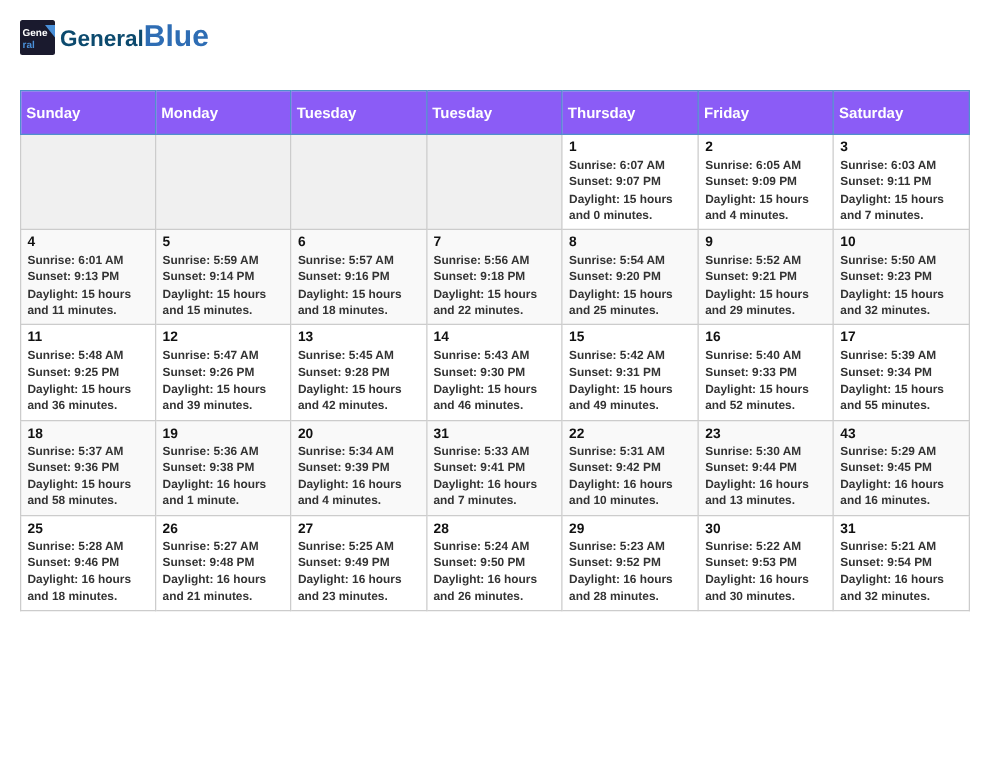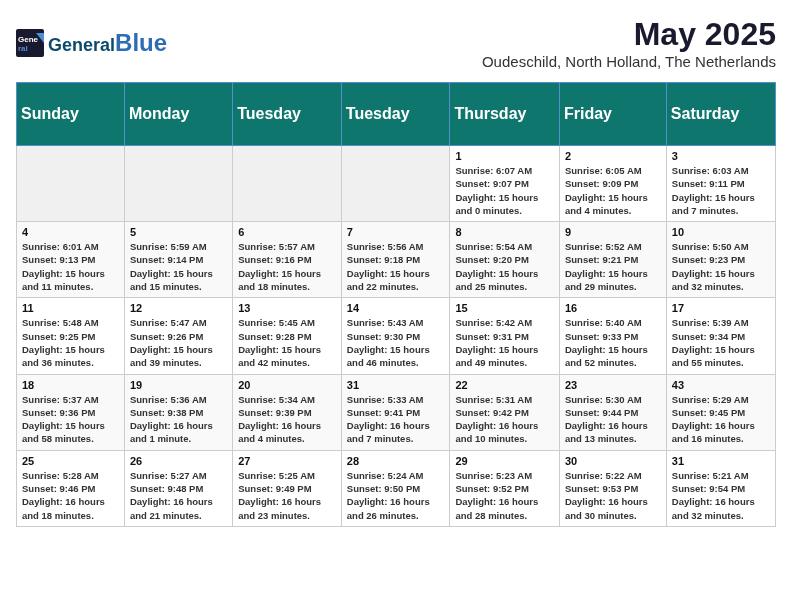--- a/index.html
+++ b/index.html
@@ -6,22 +6,22 @@
     body {
       font-family: Arial, sans-serif;
       background: #fff;
       width: 792px;
       min-height: 612px;
       padding: 16px;
     }
     .header {
       display: flex;
       justify-content: space-between;
-      align-items: center;
-      margin-bottom: 12px;
+      align-items: flex-start;
+      margin-bottom: 28px;
     }
     .logo {
       display: flex;
       align-items: center;
       gap: 4px;
     }
     .logo-icon {
       width: 28px;
       height: 28px;
     }
@@ -36,25 +36,25 @@
     .calendar-subtitle {
       font-size: 15px;
       color: #333;
     }
     table {
       width: 100%;
       border-collapse: collapse;
       border: 1px solid #ccc;
     }
     thead tr th {
-      background-color: #0f766e;
+      background-color: #8b5cf6;
       color: #fff;
-      font-size: 16px;
-      font-weight: bold;
-      padding: 22px 4px;
+      font-size: 12px;
+      font-weight: bold;
+      padding: 10px 4px;
       text-align: left;
       border: 1px solid #5090cc;
     }
     tbody tr td {
       vertical-align: top;
       border: 1px solid #ccc;
       padding: 4px 5px;
       font-size: 10px;
       color: #333;
       width: 113px;
@@ -91,24 +91,20 @@
       <text x="2" y="22" font-size="8" fill="#4a90d9" font-family="Arial" font-weight="bold">ral</text>
       <polygon points="20,4 28,4 28,14" fill="#4a90d9"></polygon>
     </svg>
     <div>
       <div style="display:flex; align-items:baseline; gap:0;">
         <span style="font-size:18px;font-weight:bold;color:#0c4a6e;">General</span>
         <span style="font-size:24px;font-weight:bold;color:#2e6db4;">Blue</span>
       </div>
     </div>
   </div>
-  <div class="title-block">
-    <div class="calendar-title">May 2025</div>
-    <div class="calendar-subtitle">Oudeschild, North Holland, The Netherlands</div>
-  </div>
 </div>
 
 <table>
   <thead>
     <tr>
     <th>Sunday</th>
         <th>Monday</th>
         <th>Tuesday</th>
         <th>Tuesday</th>
         <th>Thursday</th>

